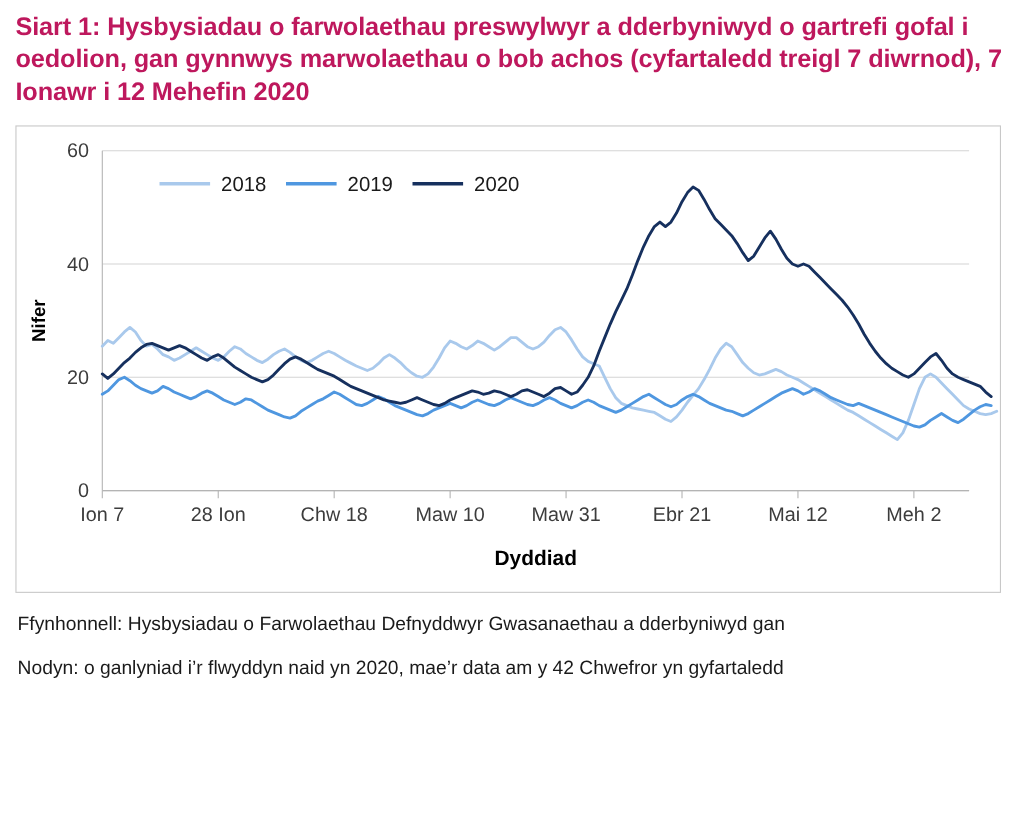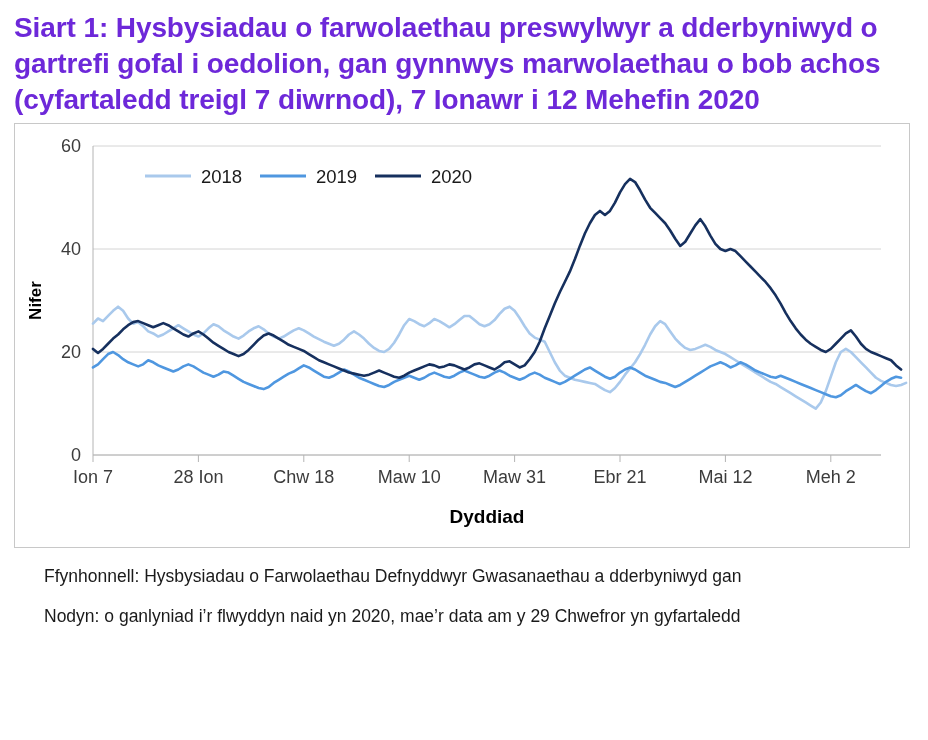--- a/index.html
+++ b/index.html
@@ -15,26 +15,26 @@
     overflow: hidden;
   }
   .page {
     position: relative;
     width: 928px;
     height: 740px;
     box-sizing: border-box;
     padding: 8px 14px 0 14px;
   }
   .title {
-    font-size: 28px;
+    font-size: 23px;
     font-weight: bold;
     line-height: 1.28;
     letter-spacing: -0.1px;
-    margin: 2px 0 6px 0;
-    color: #6d28d9;
+    margin: 2px 0 16px 0;
+    color: #be185d;
   }
   .chart-card {
     position: relative;
     border: 1px solid #c8c8c8;
     box-sizing: border-box;
     width: 896px;
     height: 425px;
     margin: 6px 0 0 0;
     background: #ffffff;
   }
@@ -62,21 +62,20 @@
     fill: #1a1a1a;
   }
   .footnotes {
     margin: 16px 2px 0 2px;
     font-size: 17.5px;
     line-height: 1.45;
     color: #1a1a1a;
   }
   .footnote-block {
     margin-bottom: 14px;
-    margin-left: 28px;
   }
   .footnote-line { display: block; }
 </style>
 </head>
 <body>
 
 <div class="page">
 
   <div class="title">Siart 1: Hysbysiadau o farwolaethau preswylwyr a dderbyniwyd o gartrefi gofal i oedolion, gan gynnwys marwolaethau o bob achos (cyfartaledd treigl 7 diwrnod), 7 Ionawr i 12 Mehefin 2020</div>
 
@@ -122,17 +121,17 @@
           <text x="416" y="59" class="legend-text">2020</text>
         </svg>
     </div>
   </div>
 
   <div class="footnotes">
     <div class="footnote-block">
       <span class="footnote-line">Ffynhonnell: Hysbysiadau o Farwolaethau Defnyddwyr Gwasanaethau a dderbyniwyd gan</span>
     </div>
     <div class="footnote-block">
-      <span class="footnote-line">Nodyn: o ganlyniad i’r flwyddyn naid yn 2020, mae’r data am y 29 Chwefror yn gyfartaledd</span>
+      <span class="footnote-line">Nodyn: o ganlyniad i’r flwyddyn naid yn 2020, mae’r data am y 42 Chwefror yn gyfartaledd</span>
     </div>
   </div>
 
 </div>
 
 </body></html>

